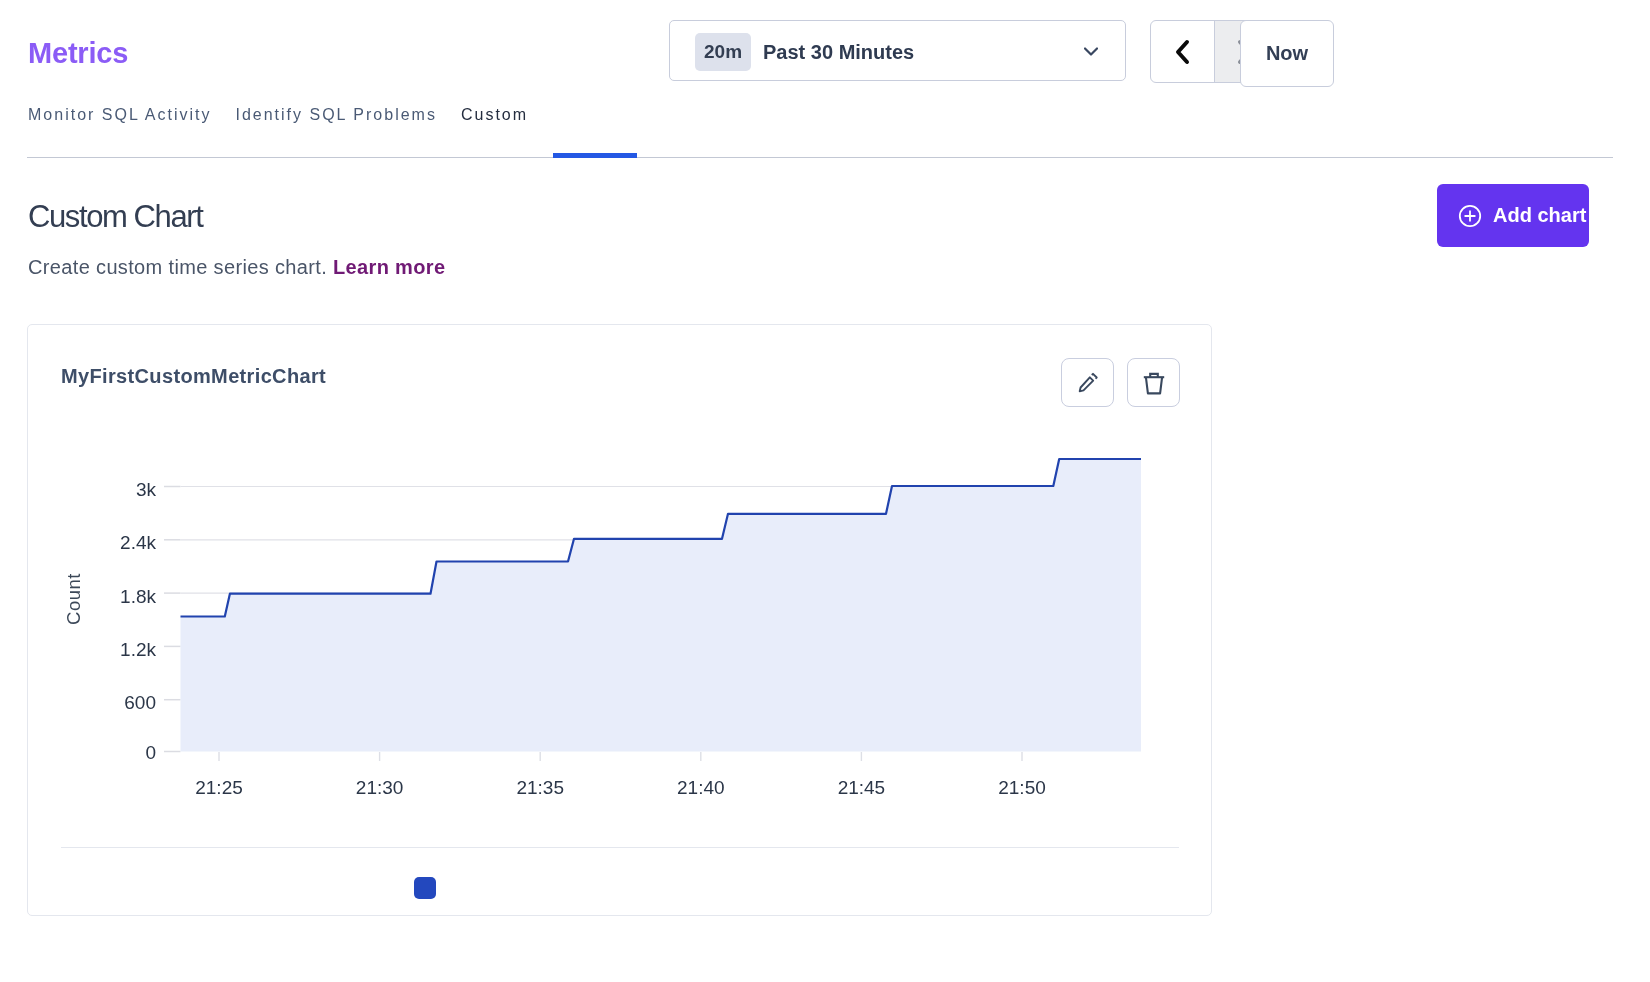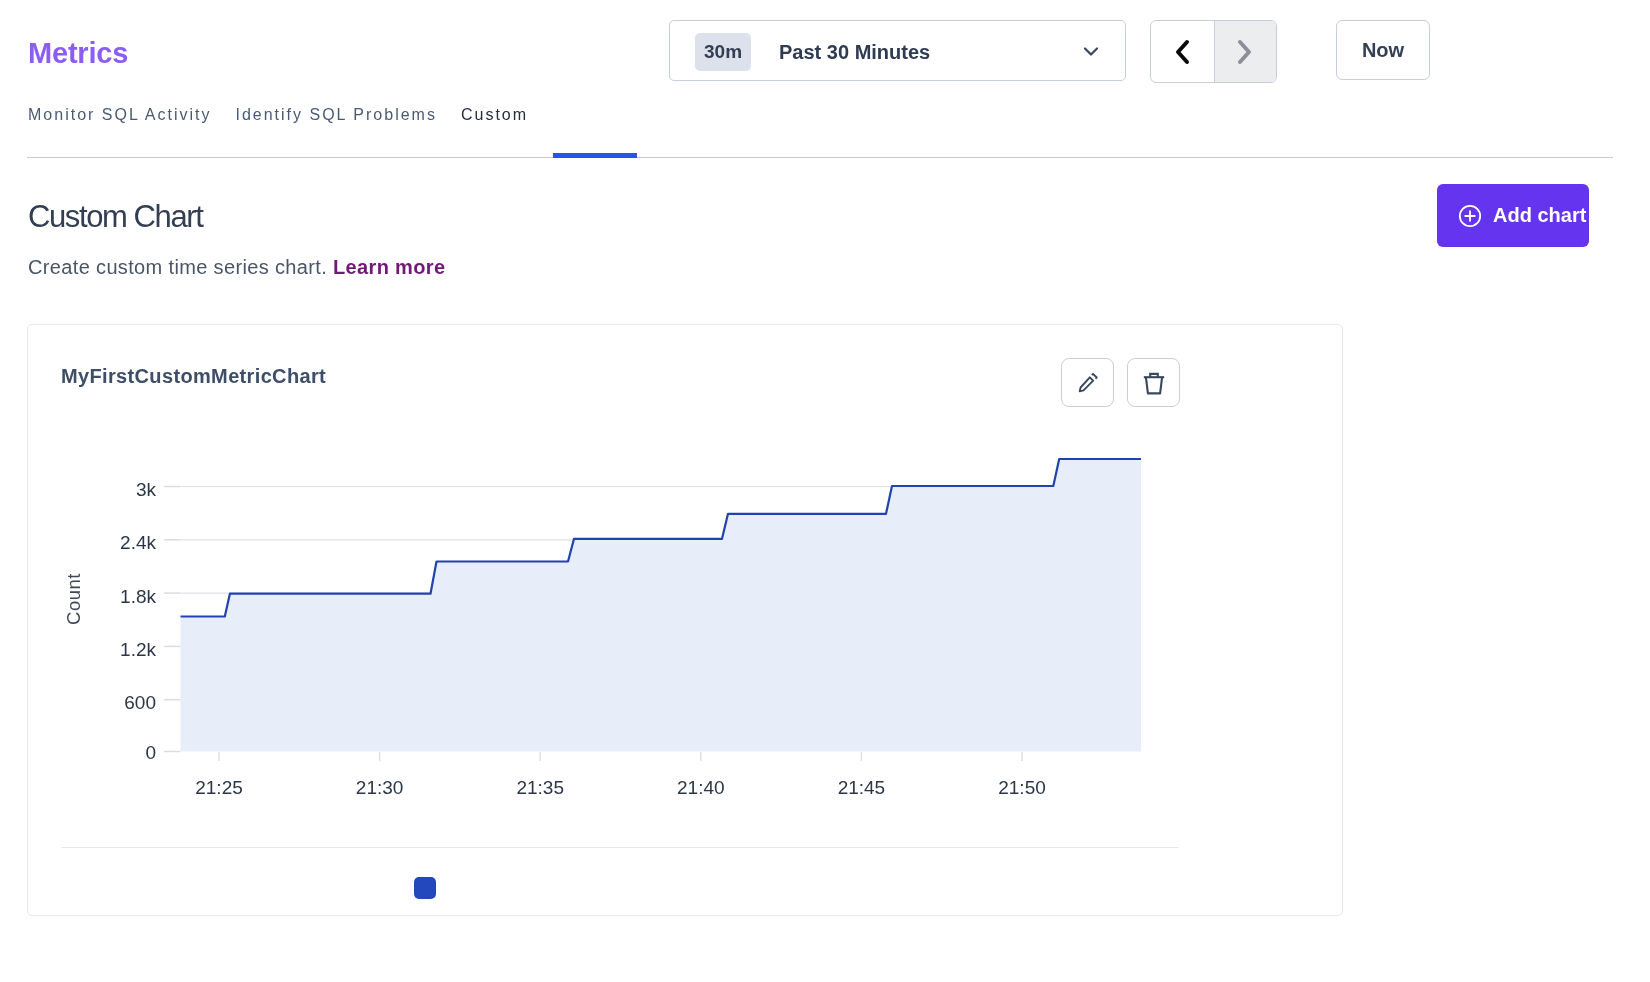--- a/index.html
+++ b/index.html
@@ -6,67 +6,67 @@
 html,body { width:1650px; height:982px; background:#fff; font-family:"Liberation Sans",sans-serif; position:relative; overflow:hidden; }
 
 .abs { position:absolute; }
 
 
 #h-metrics { left:28px; top:37px; font-size:29px; font-weight:700; color:#8b5cf6; letter-spacing:-0.2px; }
 
 
 #dd { left:669px; top:20px; width:457px; height:61px; border:1px solid #C8CDDC; border-radius:5px; background:#fff; display:flex; align-items:center; }
 #dd .badge { margin-left:25px; margin-top:3px; background:#DDE1EC; border-radius:5px; padding:8px 9px; font-size:19px; font-weight:700; color:#333E52; }
-#dd .label { margin-left:28px; margin-top:3px; font-size:20px; font-weight:700; color:#2F3B51; }
+#dd .label { margin-left:12px; margin-top:3px; font-size:20px; font-weight:700; color:#2F3B51; }
 #dd svg { position:absolute; right:27px; top:22px; }
 
 
 #arrows { left:1150px; top:20px; width:127px; height:63px; border:1px solid #C8CDDC; border-radius:6px; background:#fff; display:flex; overflow:hidden; }
 #arrows .half { width:50%; height:100%; display:flex; align-items:center; justify-content:center; }
 #arrows .half.right { background:#ECEDEF; border-left:1px solid #C8CDDC; }
 
 
-#now { left:1336px; top:20px; width:94px; height:60px; border:1px solid #C8CDDC; border-radius:6px; background:#fff; display:flex; align-items:center; justify-content:center; font-size:20px; font-weight:700; color:#333F55; }
+#now { left:1240px; top:20px; width:94px; height:67px; border:1px solid #C8CDDC; border-radius:6px; background:#fff; display:flex; align-items:center; justify-content:center; font-size:20px; font-weight:700; color:#333F55; }
 
 
 #tabs { left:28px; top:106px; display:flex; gap:24px; font-size:16px; letter-spacing:2px; }
 #tabs .tab { color:#4A5A75; }
 #tabs .tab.active { color:#242D3F; }
 #tabline { left:27px; top:157px; width:1586px; height:1px; background:#C3C8D4; }
 #tabunder { left:553px; top:153px; width:84px; height:5px; background:#2458E4; }
 
 
 #h-custom { left:28px; top:199px; font-size:31px; font-weight:400; color:#333E52; letter-spacing:-1.4px; }
 #subtitle { left:28px; top:256px; font-size:20px; letter-spacing:0.35px; color:#4A5568; }
 #subtitle a { color:#701a75; font-weight:700; text-decoration:none;text-align:right; }
 
 #addchart { left:1437px; top:184px; width:152px; height:63px; background:#6434EF; border-radius:6px; color:#fff; display:flex; align-items:center; justify-content:flex-start; padding-left:21px; font-size:20px; font-weight:600; }
 #addchart svg { margin-right:11px; }
 
 
-#card { left:27px; top:324px; width:1316px; height:592px; border:1px solid #E4E7EE; border-radius:5px; background:#fff; }
+#card { left:27px; top:324px; width:1185px; height:592px; border:1px solid #E4E7EE; border-radius:5px; background:#fff; }
 #card h3 { position:absolute; left:33px; top:40px; font-size:20px; font-weight:700; color:#3E4E68; letter-spacing:0.35px; }
 .iconbtn { position:absolute; top:33px; width:53px; height:49px; border:1px solid #C9CEDF; border-radius:8px; background:#fff; display:flex; align-items:center; justify-content:center; }
 #btn-edit { left:1033px; }
 #btn-del { left:1099px; }
 
 #chartsvg { position:absolute; left:0; top:0; }
 
 #cardsep { position:absolute; left:33px; top:522px; width:1118px; height:1px; background:#E4E7EE; }
 
 #lsq { position:absolute; left:386px; top:552px; width:22px; height:22px; border-radius:5px; background:#2348BE; }
 #ltxt { position:absolute; left:415px; top:553px; font-size:19px; letter-spacing:1.1px; color:#44536D; }
 </style>
 </head>
 <body>
 
 <div class="abs" id="h-metrics">Metrics</div>
 
 <div class="abs" id="dd">
-  <span class="badge">30m</span>
+  <span class="badge">20m</span>
   <span class="label">Past 30 Minutes</span>
   <svg width="14" height="18" viewBox="0 0 14 18" fill="none">
     <path d="M1 5.5 L7 11.5 L13 5.5" stroke="#394760" stroke-width="2.2" stroke-linecap="round" stroke-linejoin="round"></path>
   </svg>
 </div>
 
 <div class="abs" id="arrows">
   <div class="half">
     <svg width="16" height="26" viewBox="0 0 16 26" fill="none">
       <path d="M13 3 L4 13 L13 23" stroke="#0A0A0A" stroke-width="4" stroke-linecap="round" stroke-linejoin="round"></path>

